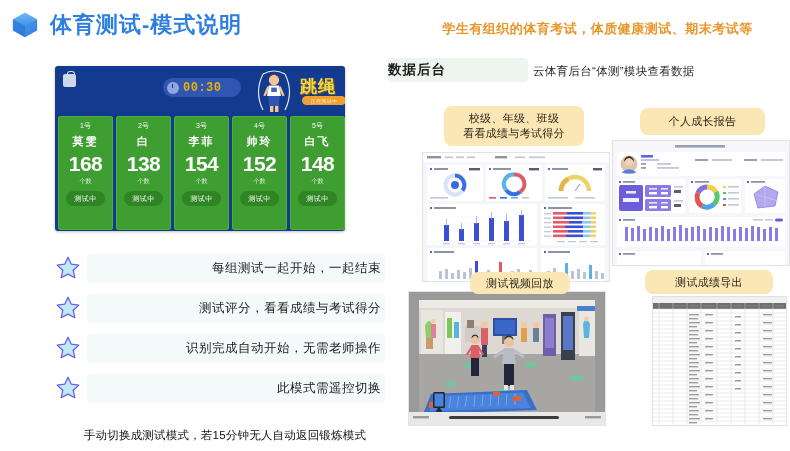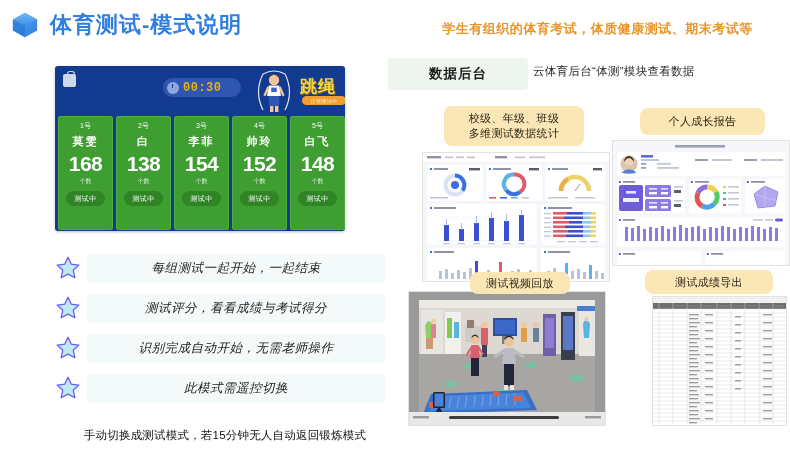--- a/index.html
+++ b/index.html
@@ -61,36 +61,36 @@
   .card .stat{
     margin-top:5px;background:#2f8424;border-radius:8px;font-size:7px;
     padding:2.5px 8px;letter-spacing:.5px;
   }
 
   
   .bullets{position:absolute;left:55px;top:248px;width:330px;}
   .brow{display:flex;align-items:center;height:40px;}
   .brow .star{width:26px;height:26px;flex:0 0 auto;margin-right:6px;}
   .brow .btxt{
-    flex:1;text-align:center;font-size:12.5px;color:#222;letter-spacing:.5px;
-    background:#f3faf9;padding:6px 4px;border-radius:2px;font-style:italic;
+    flex:1;text-align:right;font-size:12.5px;color:#222;letter-spacing:.5px;
+    background:#f3faf9;padding:6px 4px;border-radius:2px;
   }
   .bcap{
     position:absolute;left:55px;top:428px;width:340px;text-align:center;
     font-size:11.5px;color:#111;letter-spacing:.2px;
   }
 
   
   .r-head{
     position:absolute;left:410px;top:20px;width:375px;text-align:center;
     font-size:13px;font-weight:bold;color:#e8962a;letter-spacing:.5px;
   }
   .chip{
-    position:absolute;left:388px;top:58px;width:140px;height:32px;
-    background:#eef4ee;border-radius:4px;display:flex;align-items:center;justify-content:center;
+    position:absolute;left:388px;top:58px;width:140px;height:24px;
+    background:#eef4ee;border-radius:4px;display:flex;align-items:center;
   }
   .chip span{font-size:13.5px;font-weight:bold;color:#1c1c1c;letter-spacing:1px;}
   .chip-sub{
     position:absolute;left:533px;top:64px;font-size:11.5px;color:#2a2a2a;letter-spacing:.3px;
   }
 
   .ylab{
     position:absolute;background:#fbe6b5;border-radius:8px;
     display:flex;align-items:center;justify-content:center;text-align:center;
     font-size:11px;color:#2a2417;line-height:1.35;letter-spacing:.3px;
@@ -228,21 +228,21 @@
   <div class="r-head">学生有组织的体育考试，体质健康测试、期末考试等</div>
 
   <div class="chip">
     <span>数据后台</span>
   </div>
   <div class="chip-sub">云体育后台“体测”模块查看数据</div>
 
   <div class="ylab" id="ylab-a">
     <div>
       <div>校级、年级、班级</div>
-      <div>多维测试数据统计</div>
+      <div>看看成绩与考试得分</div>
     </div>
   </div>
   <div class="ylab" id="ylab-b">个人成长报告</div>
   <div class="ylab" id="ylab-c">测试视频回放</div>
   <div class="ylab" id="ylab-d">测试成绩导出</div>
 
   <div class="shot" id="shot-dash">
     <svg viewBox="0 0 186 128" width="186" height="128">
       <rect width="186" height="128" fill="#f4f6fa"></rect>
       <rect x="0" y="0" width="186" height="9" fill="#ffffff"></rect>

